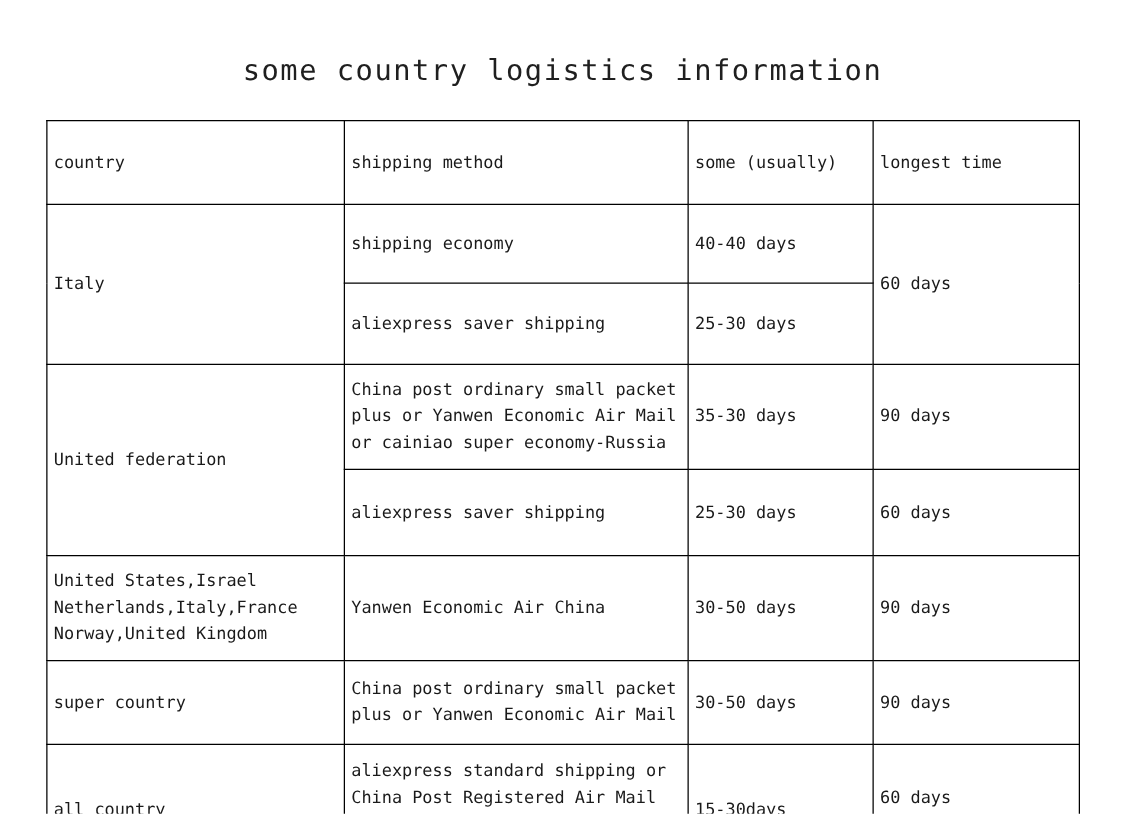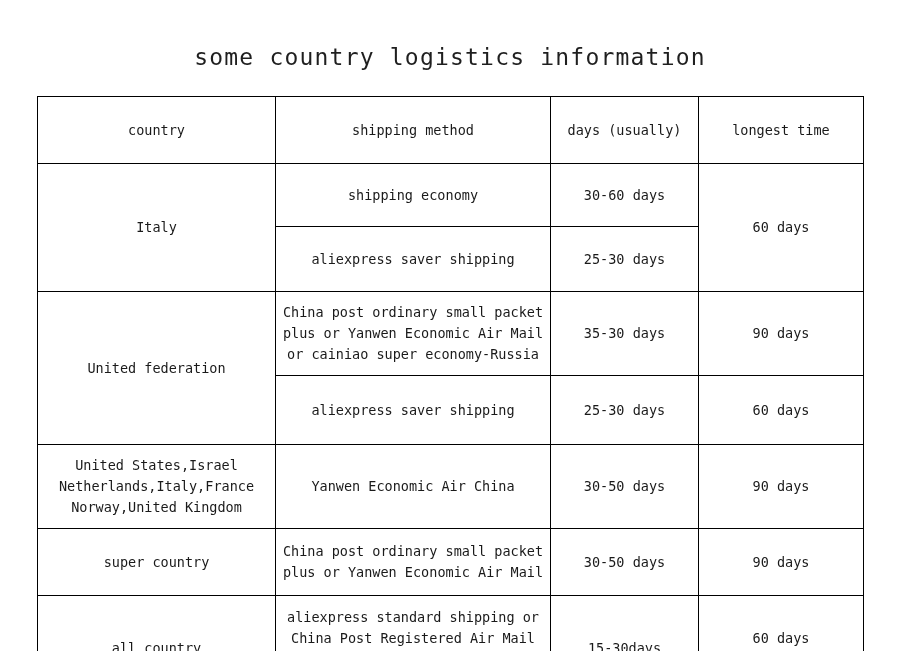--- a/index.html
+++ b/index.html
@@ -41,21 +41,20 @@
     position: absolute;
     left: 37px;
     top: 96px;
     width: 826px;
     border-collapse: collapse;
     table-layout: fixed;
   }
 
   #logistics-table td {
     border: 1.6px solid #000000;
-    text-align: center;
     vertical-align: middle;
     font-size: 13.5px;
     line-height: 1.55;
     color: #1a1a1a;
     padding: 4px 5px;
     white-space: pre-line;
     font-family: "DejaVu Sans Mono", "Liberation Mono", monospace;
   }
 
   
@@ -88,28 +87,28 @@
       <col class="c-country">
       <col class="c-method">
       <col class="c-time">
       <col class="c-longest">
     </colgroup>
     <tbody>
 
       <tr>
         <td class="cell-header">country</td>
         <td class="cell-header">shipping method</td>
-        <td class="cell-header">days (usually)</td>
+        <td class="cell-header">some (usually)</td>
         <td class="cell-header">longest time</td>
       </tr>
 
       <tr>
         <td class="r-spain-a" rowspan="2">Italy</td>
         <td class="r-spain-a">shipping economy</td>
-        <td class="r-spain-a">30-60 days</td>
+        <td class="r-spain-a">40-40 days</td>
         <td class="r-spain-a" rowspan="2">60 days</td>
       </tr>
 
       <tr>
         <td class="r-spain-b">aliexpress saver shipping</td>
         <td class="r-spain-b">25-30 days</td>
       </tr>
 
       <tr>
         <td class="r-rus-a" rowspan="2">United federation</td>

